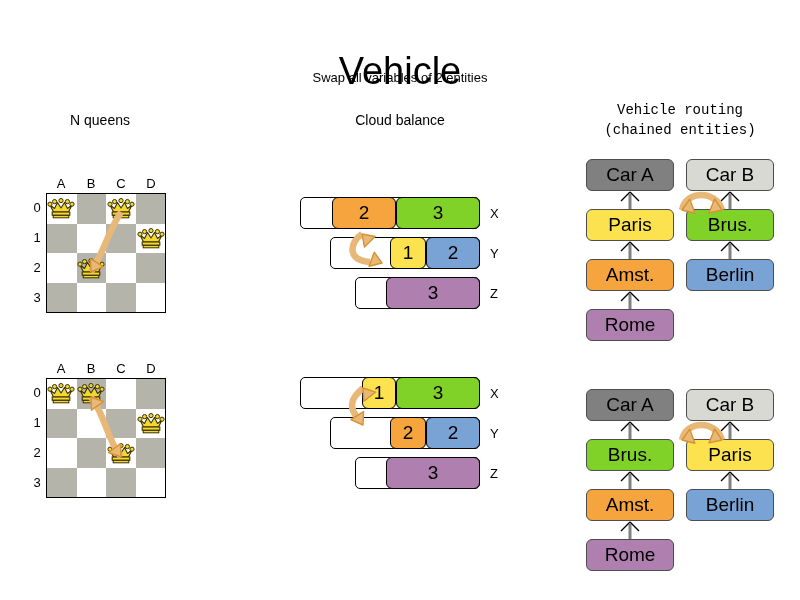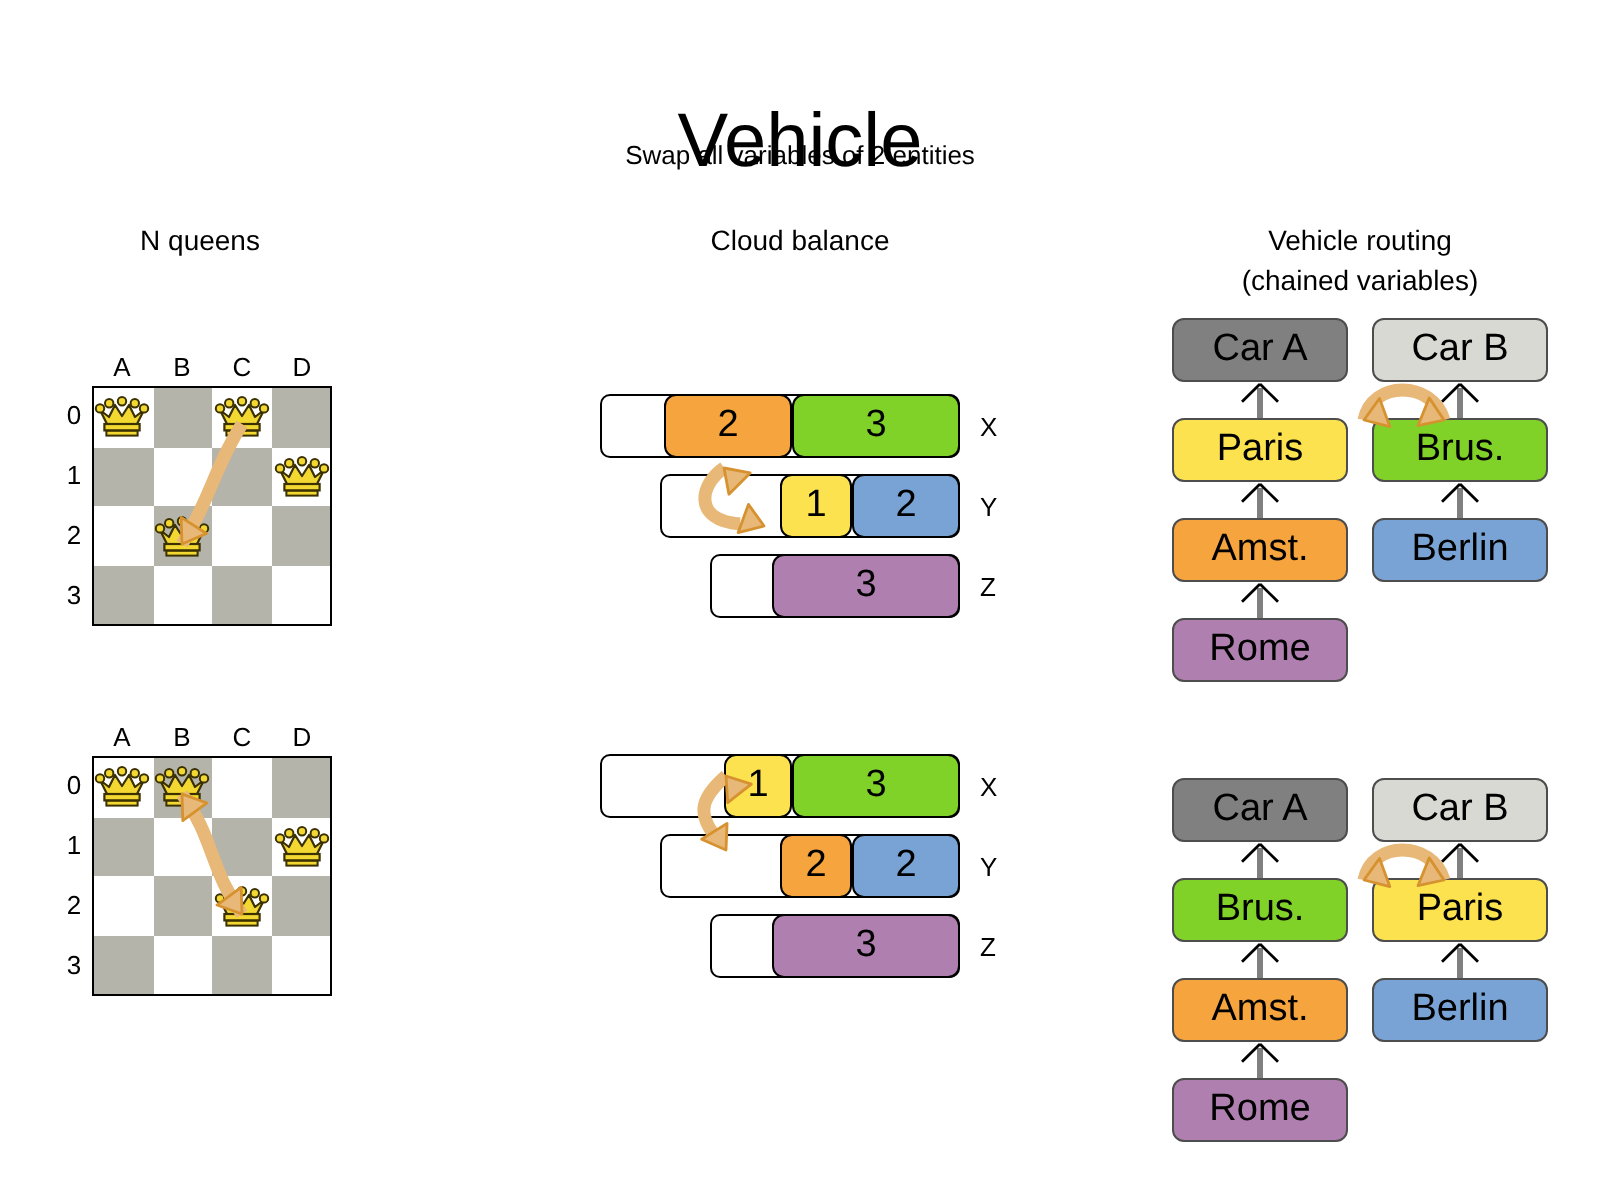--- a/index.html
+++ b/index.html
@@ -80,23 +80,23 @@
 </head>
 <body>
 
 <div id="root">
 
   <h1 id="main-title">Vehicle</h1>
   <div id="subtitle">Swap all variables of 2 entities</div>
 
   <div class="section-header" style="left:320px; top:110px; width:160px;">Cloud balance</div>
   <div class="section-header" style="left:20px; top:110px; width:160px;">N queens</div>
-  <div class="section-header" style="left:600px; top:110px; width:160px;">
+  <div class="section-header" style="left:600px; top:100px; width:160px;font-family:Liberation Mono, monospace;">
     <div>Vehicle routing</div>
-    <div>(chained variables)</div>
+    <div>(chained entities)</div>
   </div>
 
   <div class="chessboard" id="board-before" style="left:46px; top:193px;">
       <div class="chess-grid">
         <div class="cell light"></div>
         <div class="cell dark"></div>
         <div class="cell light"></div>
         <div class="cell dark"></div>
         <div class="cell dark"></div>
         <div class="cell light"></div>

